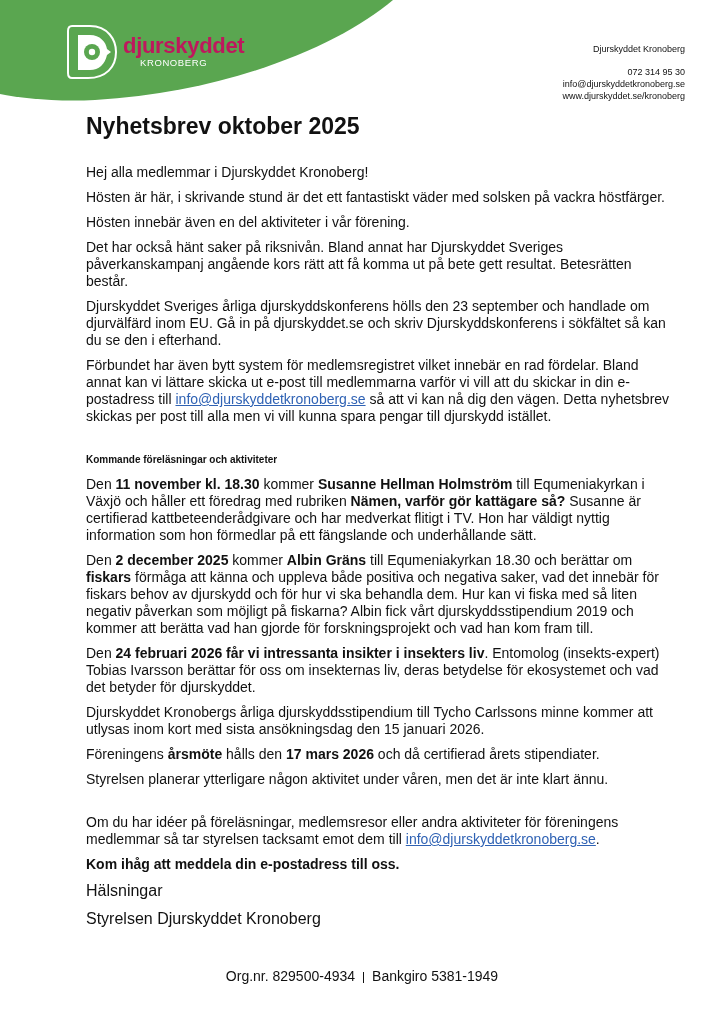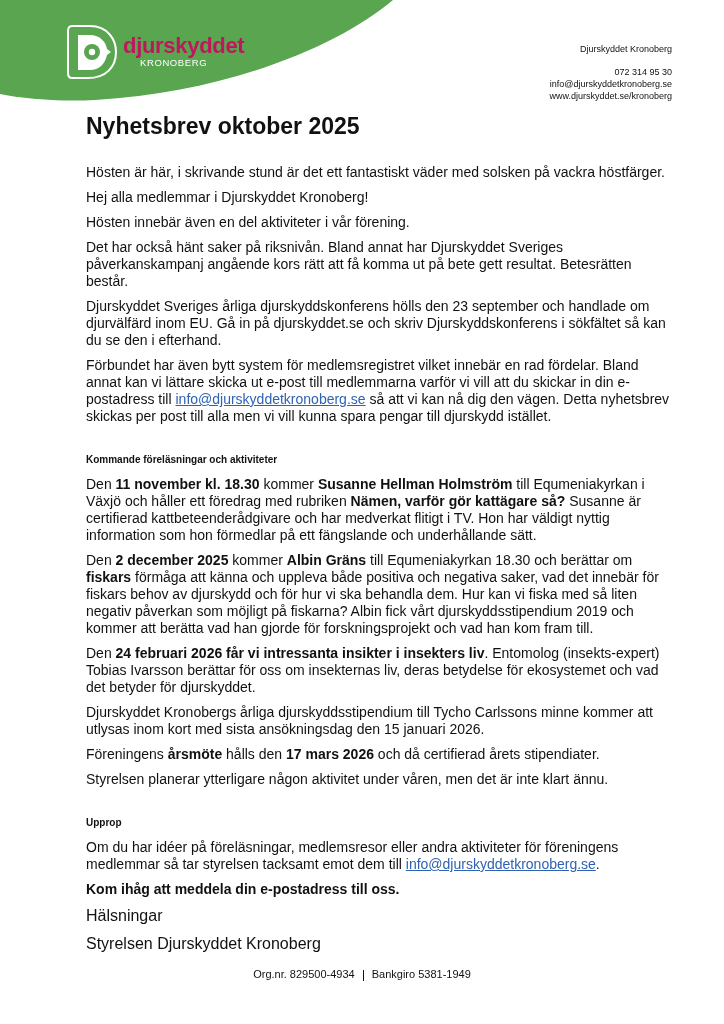--- a/index.html
+++ b/index.html
@@ -5,32 +5,32 @@
   html, body { margin: 0; padding: 0; background: #ffffff; }
   body { width: 724px; height: 1024px; position: relative; overflow: hidden;
          font-family: "Liberation Sans", sans-serif; color: #111111; }
   .header-bg { position: absolute; left: 0; top: 0; width: 724px; height: 120px; }
   .logo { position: absolute; left: 66px; top: 22px; width: 200px; height: 60px; }
   .logo-mark { position: absolute; left: 0; top: 0; width: 52px; height: 58px; }
   .logo-word { position: absolute; left: 57px; top: 14px; color: #be185d; font-weight: bold;
                font-size: 22px; letter-spacing: -0.3px; line-height: 20px; }
   .logo-sub { position: absolute; left: 58px; top: 36px; color: #fff; font-size: 9.5px;
               letter-spacing: 0.6px; line-height: 10px; padding-left: 16px; }
-  .contact { position: absolute; right: 52px; top: 43px; text-align: right; font-size: 9px;
+  .contact { position: absolute; right: 39px; top: 43px; text-align: right; font-size: 9px;
              line-height: 12px; color: #111; }
   .contact .gap { height: 11px; }
   .content { position: absolute; left: 86px; top: 112px; width: 590px; }
   h1 { font-size: 23px; font-weight: bold; margin: 0 0 24px 0; line-height: 28px; }
   p { font-size: 14px; line-height: 17px; margin: 0 0 8px 0; }
   .spacer { height: 18px; }
   h2 { font-size: 10px; font-weight: bold; margin: 0 0 8px 0; line-height: 17px; }
   a.link { color: #2f62b4; text-decoration: underline; }
   .greet { font-size: 16px; font-weight: normal; line-height: 20px; margin: 0 0 8px 0; }
   .footer { position: absolute; left: 0; width: 724px; top: 968px; text-align: center;
-            font-size: 11px; color: #111; }
+            font-size: 14px; color: #111; }
   .footer .sep { display: inline-block; width: 1px; height: 11px; background: #111;
                  margin: 0 8px; vertical-align: middle; }
 </style>
 </head>
 <body>
 
 <svg class="header-bg" viewBox="0 0 724 120" xmlns="http://www.w3.org/2000/svg">
   <path d="M0 0 H393 C340 45 230 92 95 100 C55 102 20 98 0 94 Z" fill="#5aa650"></path>
 </svg>
 
@@ -48,38 +48,37 @@
 <div class="contact">
   <div>Djurskyddet Kronoberg</div>
   <div class="gap"></div>
   <div>072 314 95 30</div>
   <div>info@djurskyddetkronoberg.se</div>
   <div>www.djurskyddet.se/kronoberg</div>
 </div>
 
 <div class="content">
   <h1>Nyhetsbrev oktober 2025</h1>
+  <p>Hej alla medlemmar i Djurskyddet Kronoberg!</p>
   <p>Hösten är här, i skrivande stund är det ett fantastiskt väder med solsken på vackra höstfärger.</p>
-  <p>Hej alla medlemmar i Djurskyddet Kronoberg!</p>
   <p>Hösten innebär även en del aktiviteter i vår förening.</p>
   <p>Det har också hänt saker på riksnivån. Bland annat har Djurskyddet Sveriges påverkanskampanj angående kors rätt att få komma ut på bete gett resultat. Betesrätten består.</p>
   <p>Djurskyddet Sveriges årliga djurskyddskonferens hölls den 23 september och handlade om djurvälfärd inom EU. Gå in på djurskyddet.se och skriv Djurskyddskonferens i sökfältet så kan du se den i efterhand.</p>
   <p><span>Förbundet har även bytt system för medlemsregistret vilket innebär en rad fördelar. Bland annat kan vi lättare skicka ut e-post till medlemmarna varför vi vill att du skickar in din e-postadress till </span><a class="link">info@djurskyddetkronoberg.se</a><span> så att vi kan nå dig den vägen. Detta nyhetsbrev skickas per post till alla men vi vill kunna spara pengar till djurskydd istället.</span></p>
 
   <div class="spacer"></div>
   <h2>Kommande föreläsningar och aktiviteter</h2>
   <p><span>Den </span><b>11 november kl. 18.30</b><span> kommer </span><b>Susanne Hellman Holmström</b><span> till Equmeniakyrkan i Växjö och håller ett föredrag med rubriken </span><b>Nämen, varför gör kattägare så?</b><span> Susanne är certifierad kattbeteenderådgivare och har medverkat flitigt i TV. Hon har väldigt nyttig information som hon förmedlar på ett fängslande och underhållande sätt.</span></p>
   <p><span>Den </span><b>2 december 2025</b><span> kommer </span><b>Albin Gräns</b><span> till Equmeniakyrkan 18.30 och berättar om </span><b>fiskars</b><span> förmåga att känna och uppleva både positiva och negativa saker, vad det innebär för fiskars behov av djurskydd och för hur vi ska behandla dem. Hur kan vi fiska med så liten negativ påverkan som möjligt på fiskarna? Albin fick vårt djurskyddsstipendium 2019 och kommer att berätta vad han gjorde för forskningsprojekt och vad han kom fram till.</span></p>
   <p><span>Den </span><b>24 februari 2026 får vi intressanta insikter i insekters liv</b><span>. Entomolog (insekts-expert) Tobias Ivarsson berättar för oss om insekternas liv, deras betydelse för ekosystemet och vad det betyder för djurskyddet.</span></p>
   <p>Djurskyddet Kronobergs årliga djurskyddsstipendium till Tycho Carlssons minne kommer att utlysas inom kort med sista ansökningsdag den 15 januari 2026.</p>
   <p><span>Föreningens </span><b>årsmöte</b><span> hålls den </span><b>17 mars 2026</b><span> och då certifierad årets stipendiater.</span></p>
   <p>Styrelsen planerar ytterligare någon aktivitet under våren, men det är inte klart ännu.</p>
 
   <div class="spacer"></div>
-  <h2>Upprop</h2>
   <p><span>Om du har idéer på föreläsningar, medlemsresor eller andra aktiviteter för föreningens medlemmar så tar styrelsen tacksamt emot dem till </span><a class="link">info@djurskyddetkronoberg.se</a><span>.</span></p>
   <p><b>Kom ihåg att meddela din e-postadress till oss.</b></p>
   <div class="greet">Hälsningar</div>
   <div class="greet">Styrelsen Djurskyddet Kronoberg</div>
 </div>
 
 <div class="footer">
   <span>Org.nr. 829500-4934</span><span class="sep"></span><span>Bankgiro 5381-1949</span>
 </div>
 

